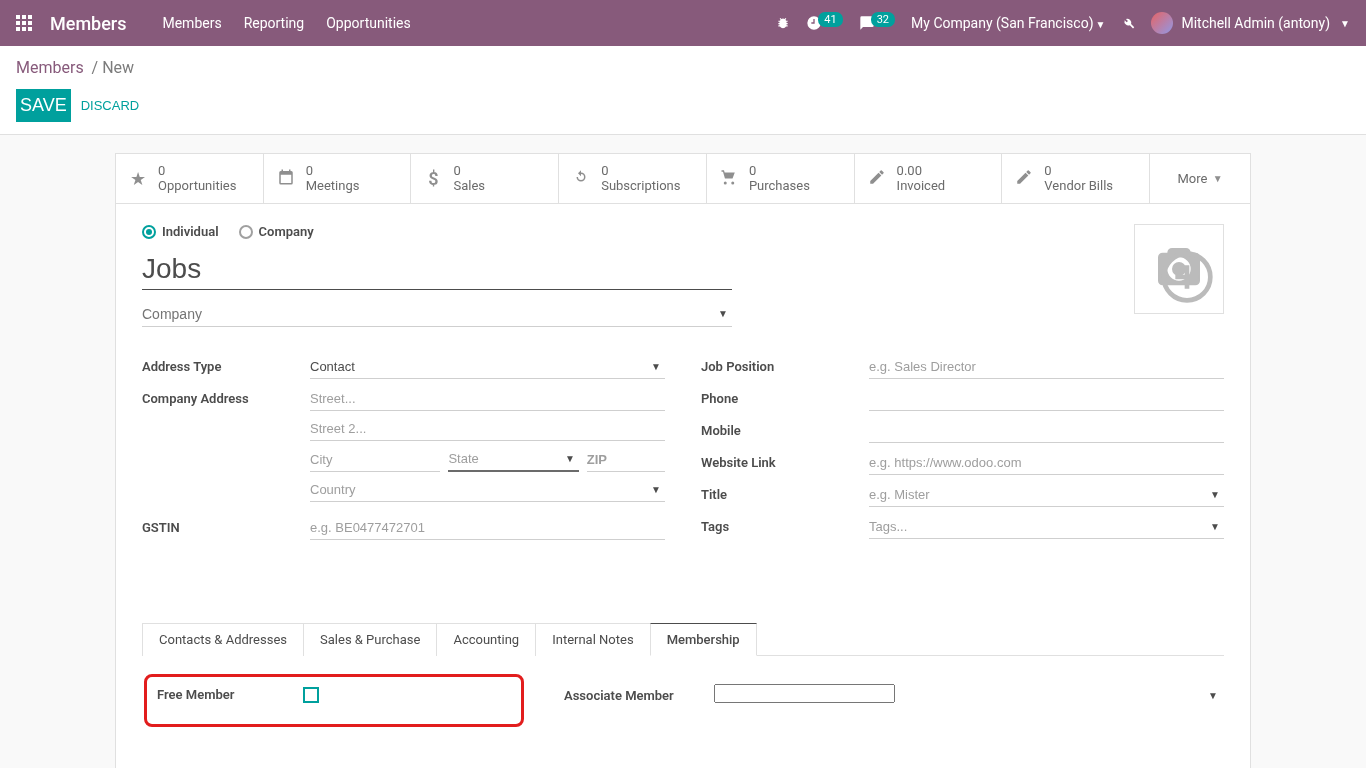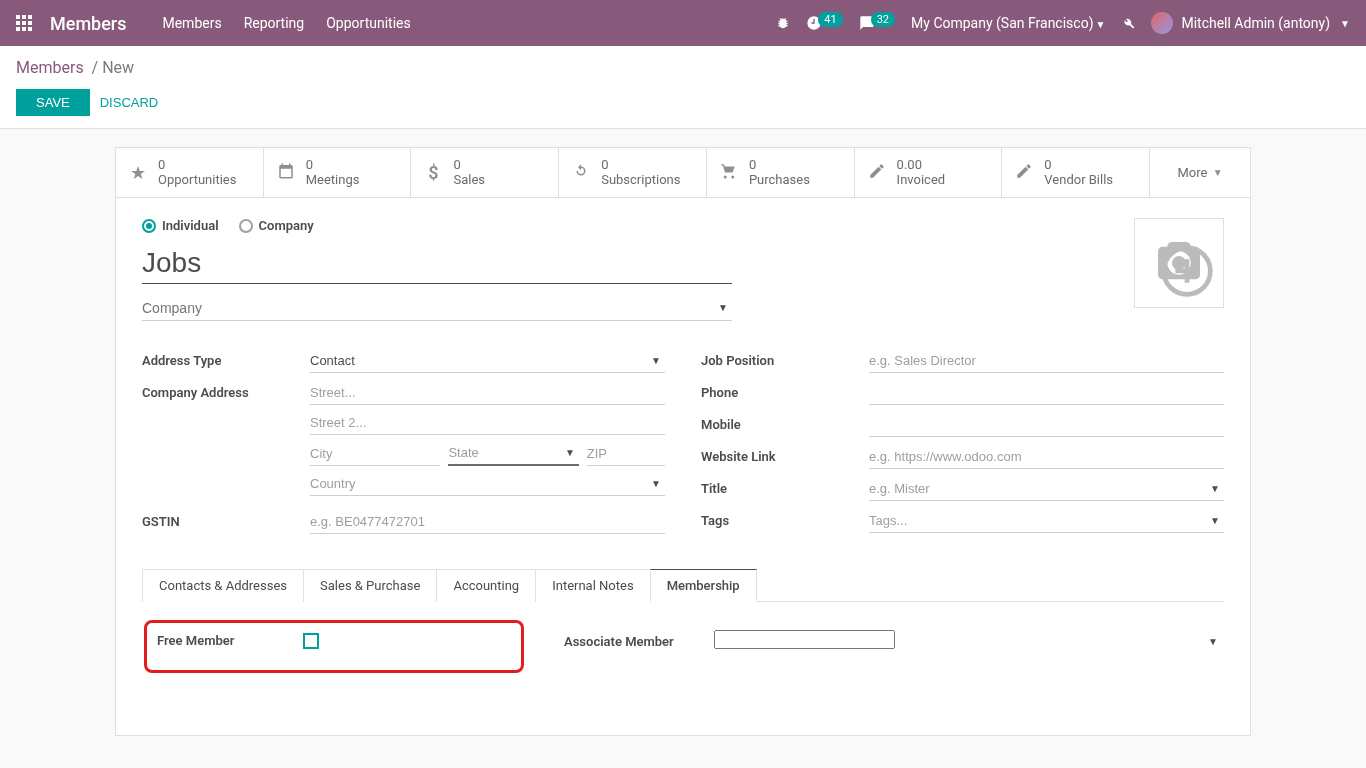--- a/index.html
+++ b/index.html
@@ -18,21 +18,21 @@
 .company-select { font-size: 14px; color:#fff; cursor:pointer; }
 .user-menu { display:flex; align-items:center; gap:8px; color:#fff; font-size:14px; cursor:pointer; }
 .avatar { width:22px; height:22px; border-radius:50%; background:linear-gradient(135deg,#e66465,#9198e5); }
 .caret { font-size:10px; margin-left:2px; }
 
 
 .cp { background:#fff; padding:12px 16px 12px 16px; border-bottom:1px solid #e0e0e0; }
 .breadcrumb { font-size:16px; color:#7c7c7c; margin-bottom:12px; }
 .breadcrumb a { color:#875A7B; text-decoration:none; }
 .cp-buttons { display:flex; gap:10px; align-items:center; }
-.btn-save { background:#00A09D; color:#fff; border:none; padding:6px 20px; font-size:13px; font-weight:500; cursor:pointer; }
+.btn-save { background:#00A09D; color:#fff; border:none; padding:6px 4px; font-size:18px; font-weight:500; cursor:pointer; }
 .btn-discard { color:#00A09D; background:none; border:none; font-size:13px; font-weight:500; cursor:pointer; }
 
 
 .form-wrap { max-width:1136px; margin:18px auto 0; background:#fff; border:1px solid #e0e0e0; }
 
 .stat-row { display:flex; border-bottom:1px solid #e0e0e0; }
 .stat-btn { flex:1; border-right:1px solid #e0e0e0; padding:10px 12px; display:flex; align-items:center; gap:10px; cursor:pointer; color:#6b6b6b; }
 .stat-btn:last-child { border-right:none; }
 .stat-icon { font-size:18px; color:#8f8f8f; width:20px; text-align:center; }
 .stat-text .num { font-size:13px; line-height:1.1; }
@@ -67,21 +67,21 @@
 }
 .fctl input::placeholder { color:#9e9e9e; }
 .addr-grid input { margin-bottom:6px; }
 .addr-row3 { display:flex; gap:8px; }
 .addr-row3 > * { flex:1; }
 .m2o-wrap { position:relative; }
 .m2o-wrap .dd-caret { position:absolute; right:4px; top:6px; font-size:10px; color:#4c4c4c; }
 
 
 .tabs { display:flex; margin-top:26px; border-bottom:1px solid #e0e0e0; }
-.tab { border:1px solid #e0e0e0; border-bottom:none; padding:8px 16px; color:#4c4c4c; background:#fff; margin-right:-1px; cursor:pointer; font-size:13px; position:relative; bottom:-1px; }
+.tab { border:1px solid #e0e0e0; border-bottom:none; padding:8px 16px; color:#4c4c4c; background:#fff; margin-right:-1px; cursor:pointer; font-size:13px; position:relative; bottom:-1px;margin-top:48px; }
 .tab.active { border-bottom:1px solid #fff; font-weight:500; border-top:1px solid #4c4c4c; }
 
 .tab-pane { padding:18px 2px 4px; }
 
 .red-box { border:3px solid #e21d1d; border-radius:8px; padding:10px 6px 10px 10px; width:380px; }
 .mb-row { display:flex; align-items:flex-start; margin-bottom:8px; }
 .mb-label { width:146px; font-weight:600; color:#4c4c4c; font-size:13px; }
 .mb-val { color:#6b6b6b; font-size:13px; }
 .mb-check { width:16px; height:16px; border:2px solid #00A09D; display:inline-block; }
 .buy-link { color:#00A09D; font-weight:500; margin-left:8px; cursor:pointer; }
@@ -279,21 +279,21 @@
           <div class="flabel">Company Address</div>
           <div class="fctl addr-grid">
             <input placeholder="Street..." style="">
             <input placeholder="Street 2..." style="">
             <div class="addr-row3">
               <input placeholder="City" style="">
               <div class="m2o-wrap" style="flex:1;">
                 <input style="border-bottom: 2px solid rgb(107, 107, 107);" placeholder="State">
                 <span class="dd-caret">▼</span>
               </div>
-              <input style="flex: 0.6 1 0%;" placeholder="ZIP">
+              <input style="flex: 0.6 1 0%; font-weight: bold;" placeholder="ZIP">
             </div>
             <div class="m2o-wrap">
               <input placeholder="Country" style="">
               <span class="dd-caret">▼</span>
             </div>
           </div>
         </div>
         <div class="frow">
           <div class="flabel">GSTIN</div>
           <div class="fctl"><input placeholder="e.g. BE0477472701" style=""></div>

